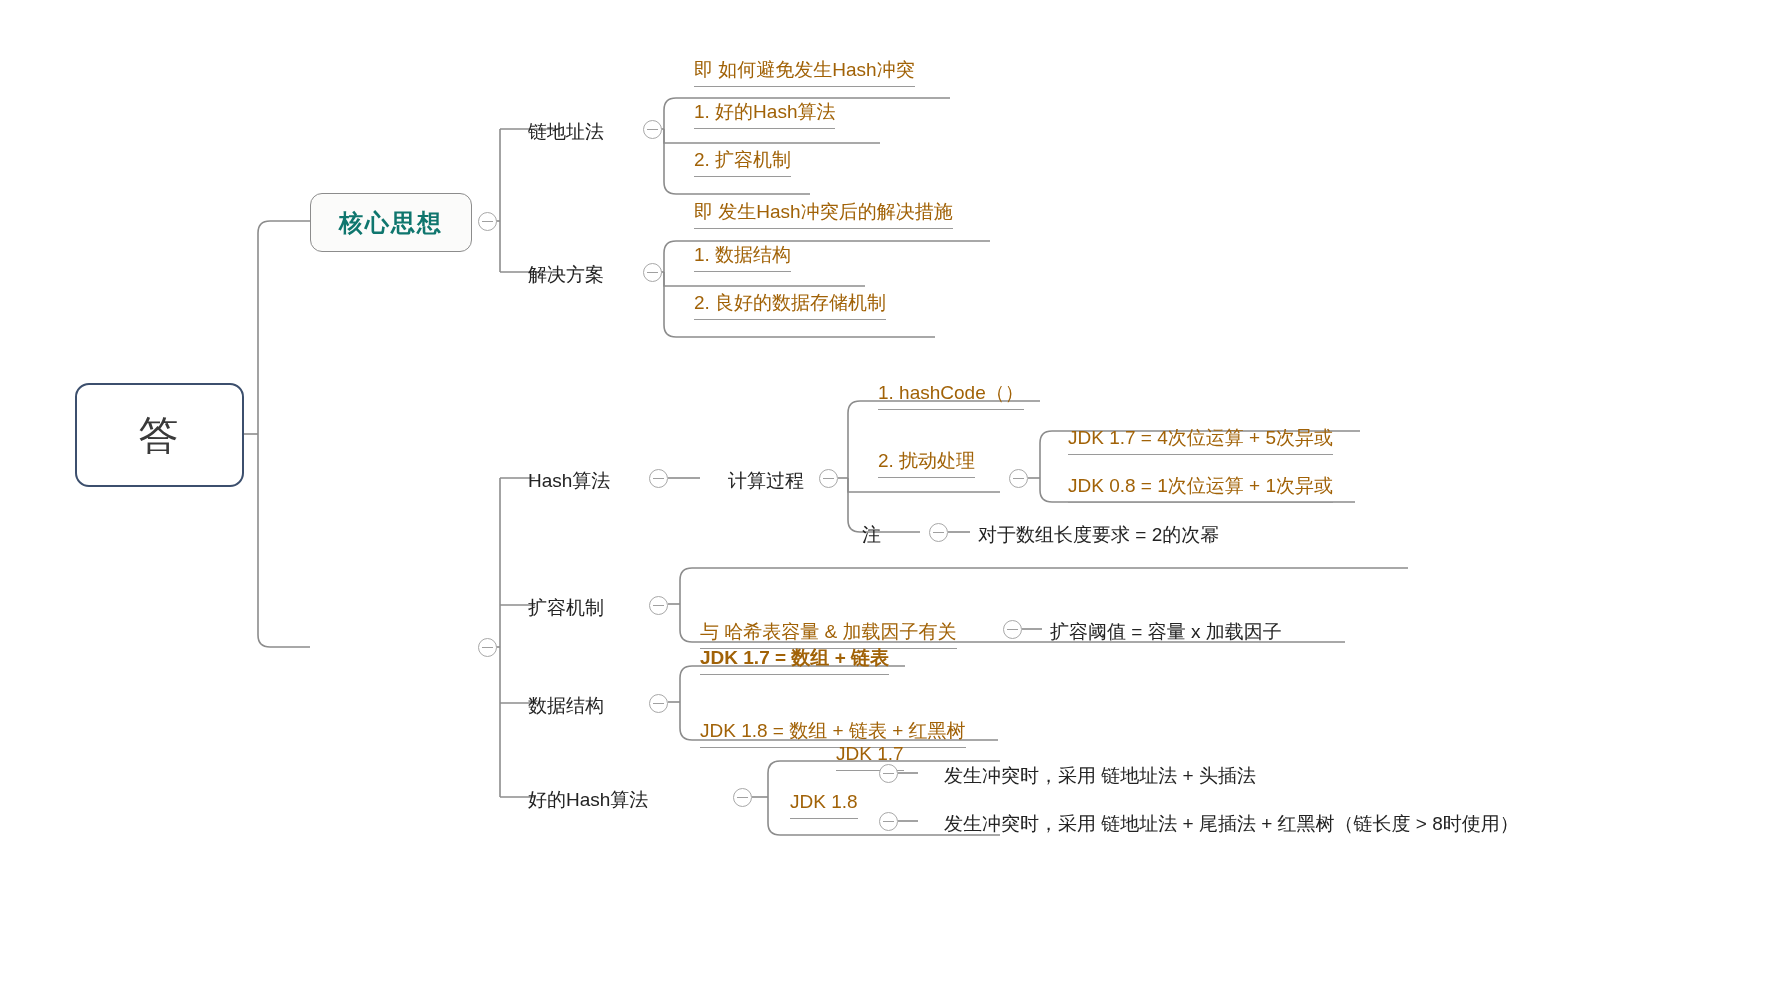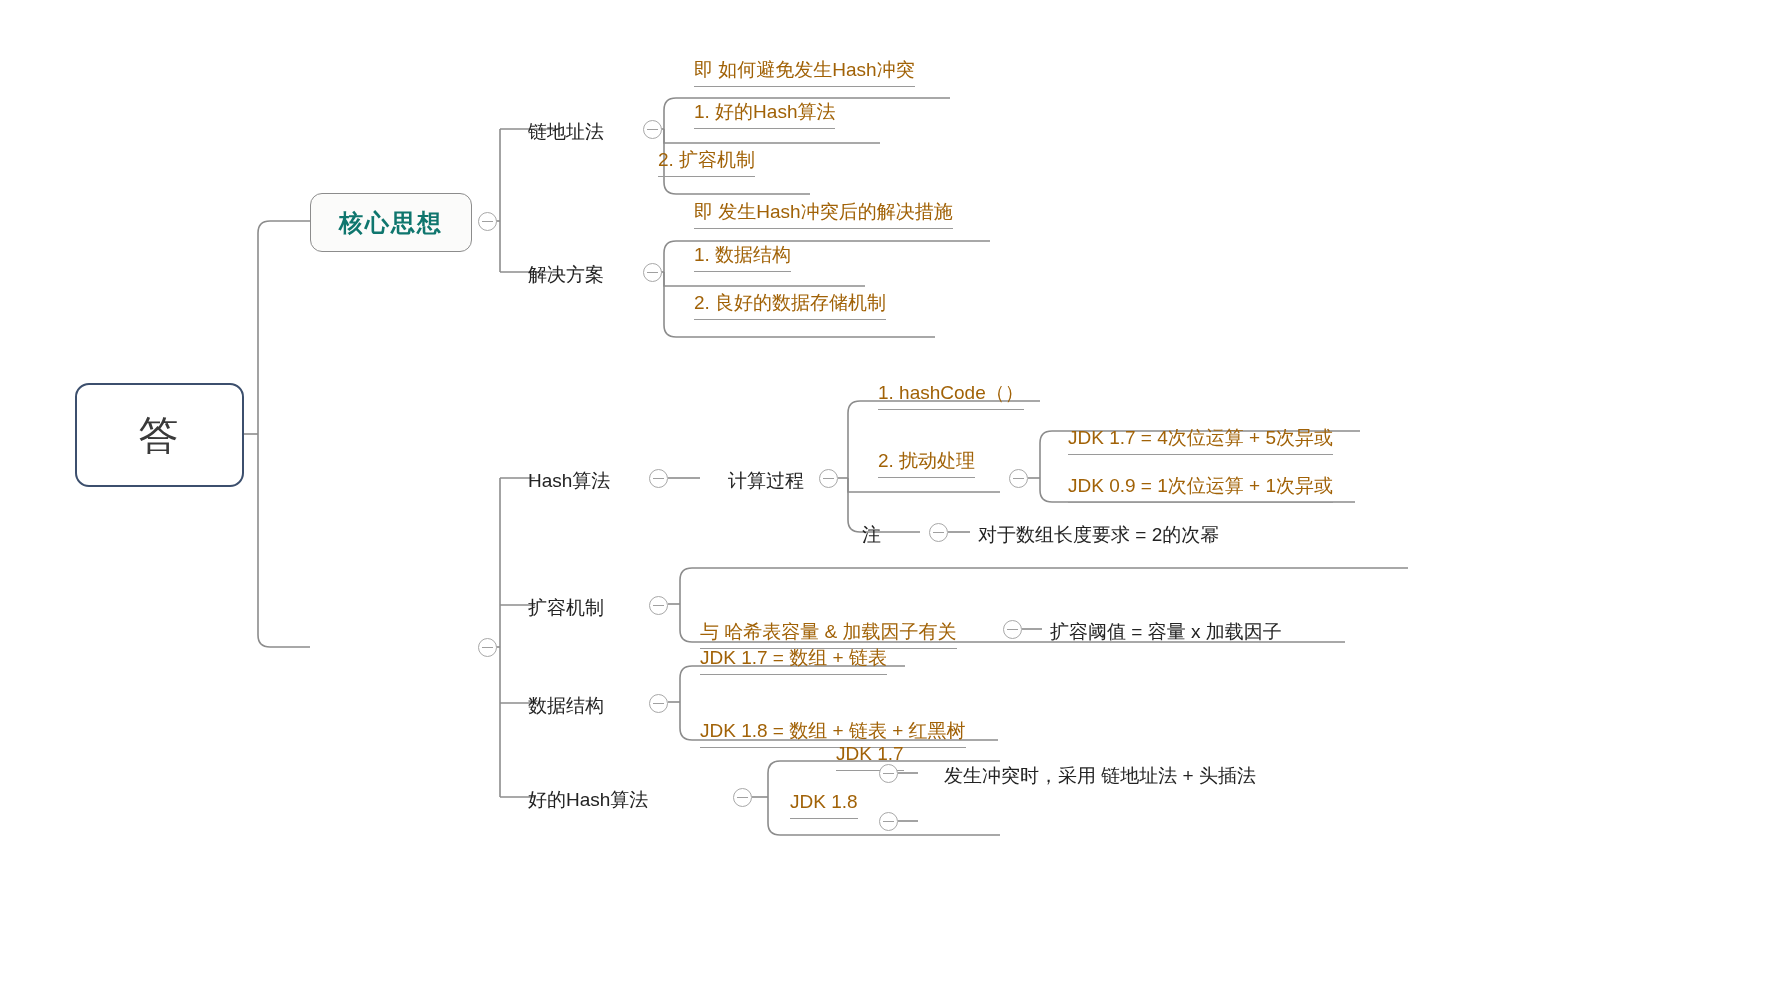--- a/index.html
+++ b/index.html
@@ -112,62 +112,63 @@
   </div>
   <div class="toggle" style="left:478px;top:212px;"></div>
 
   <div class="toggle" style="left:478px;top:638px;"></div>
 
   <div class="label" style="left:528px;top:122px;">链地址法</div>
   <div class="toggle" style="left:643px;top:120px;"></div>
 
   <div class="leaf" style="left:694px;top:60px;">即 如何避免发生Hash冲突</div>
   <div class="leaf" style="left:694px;top:102px;">1. 好的Hash算法</div>
-  <div class="leaf" style="left:658px;top:150px;">2. 扩容机制</div>
+  <div class="leaf" style="left:694px;top:150px;">2. 扩容机制</div>
 
   <div class="label" style="left:528px;top:265px;">解决方案</div>
   <div class="toggle" style="left:643px;top:263px;"></div>
 
   <div class="leaf" style="left:694px;top:202px;">即 发生Hash冲突后的解决措施</div>
   <div class="leaf" style="left:694px;top:245px;">1. 数据结构</div>
   <div class="leaf" style="left:694px;top:293px;">2. 良好的数据存储机制</div>
 
   <div class="label" style="left:528px;top:471px;">Hash算法</div>
   <div class="toggle" style="left:649px;top:469px;"></div>
 
   <div class="label" style="left:700px;top:471px;margin-left:28px;">计算过程</div>
   <div class="toggle" style="left:819px;top:469px;"></div>
 
   <div class="leaf" style="left:878px;top:383px;">1. hashCode（）</div>
   <div class="leaf" style="left:878px;top:451px;">2. 扰动处理</div>
   <div class="toggle" style="left:1009px;top:469px;"></div>
 
   <div class="leaf" style="left:1068px;top:428px;">JDK 1.7 = 4次位运算 + 5次异或</div>
-  <div class="leaf" style="left:1068px;top:476px;">JDK 0.9 = 1次位运算 + 1次异或</div>
+  <div class="leaf" style="left:1068px;top:476px;">JDK 0.8 = 1次位运算 + 1次异或</div>
 
   <div class="label" style="left:862px;top:525px;">注</div>
   <div class="toggle" style="left:929px;top:523px;"></div>
   <div class="label" style="left:978px;top:525px;">对于数组长度要求 = 2的次幂</div>
 
   <div class="label" style="left:528px;top:598px;">扩容机制</div>
   <div class="toggle" style="left:649px;top:596px;"></div>
 
   <div class="leaf" style="left:700px;top:622px;">与 哈希表容量 &amp; 加载因子有关</div>
   <div class="toggle" style="left:1003px;top:620px;"></div>
   <div class="label" style="left:1050px;top:622px;">扩容阈值 = 容量 x 加载因子</div>
 
   <div class="label" style="left:528px;top:696px;">数据结构</div>
   <div class="toggle" style="left:649px;top:694px;"></div>
 
-  <div class="leaf" style="left:700px;top:648px;">JDK 1.7 = 数组 + 链表</div>
+  <div class="leaf" style="left:700px;top:648px;font-weight:bold;">JDK 1.7 = 数组 + 链表</div>
   <div class="leaf" style="left:700px;top:721px;">JDK 1.8 =  数组 + 链表 + 红黑树</div>
 
   <div class="label" style="left:528px;top:790px;">好的Hash算法</div>
   <div class="toggle" style="left:733px;top:788px;"></div>
 
   <div class="leaf" style="left:836px;top:744px;">JDK 1.7</div>
   <div class="toggle" style="left:879px;top:764px;"></div>
   <div class="label" style="left:944px;top:766px;">发生冲突时，采用 链地址法 + 头插法</div>
 
   <div class="leaf" style="left:790px;top:792px;">JDK 1.8</div>
   <div class="toggle" style="left:879px;top:812px;"></div>
+  <div class="label" style="left:944px;top:814px;">发生冲突时，采用 链地址法 + 尾插法 + 红黑树（链长度 &gt; 8时使用）</div>
 
 </div>
 
 </body></html>

